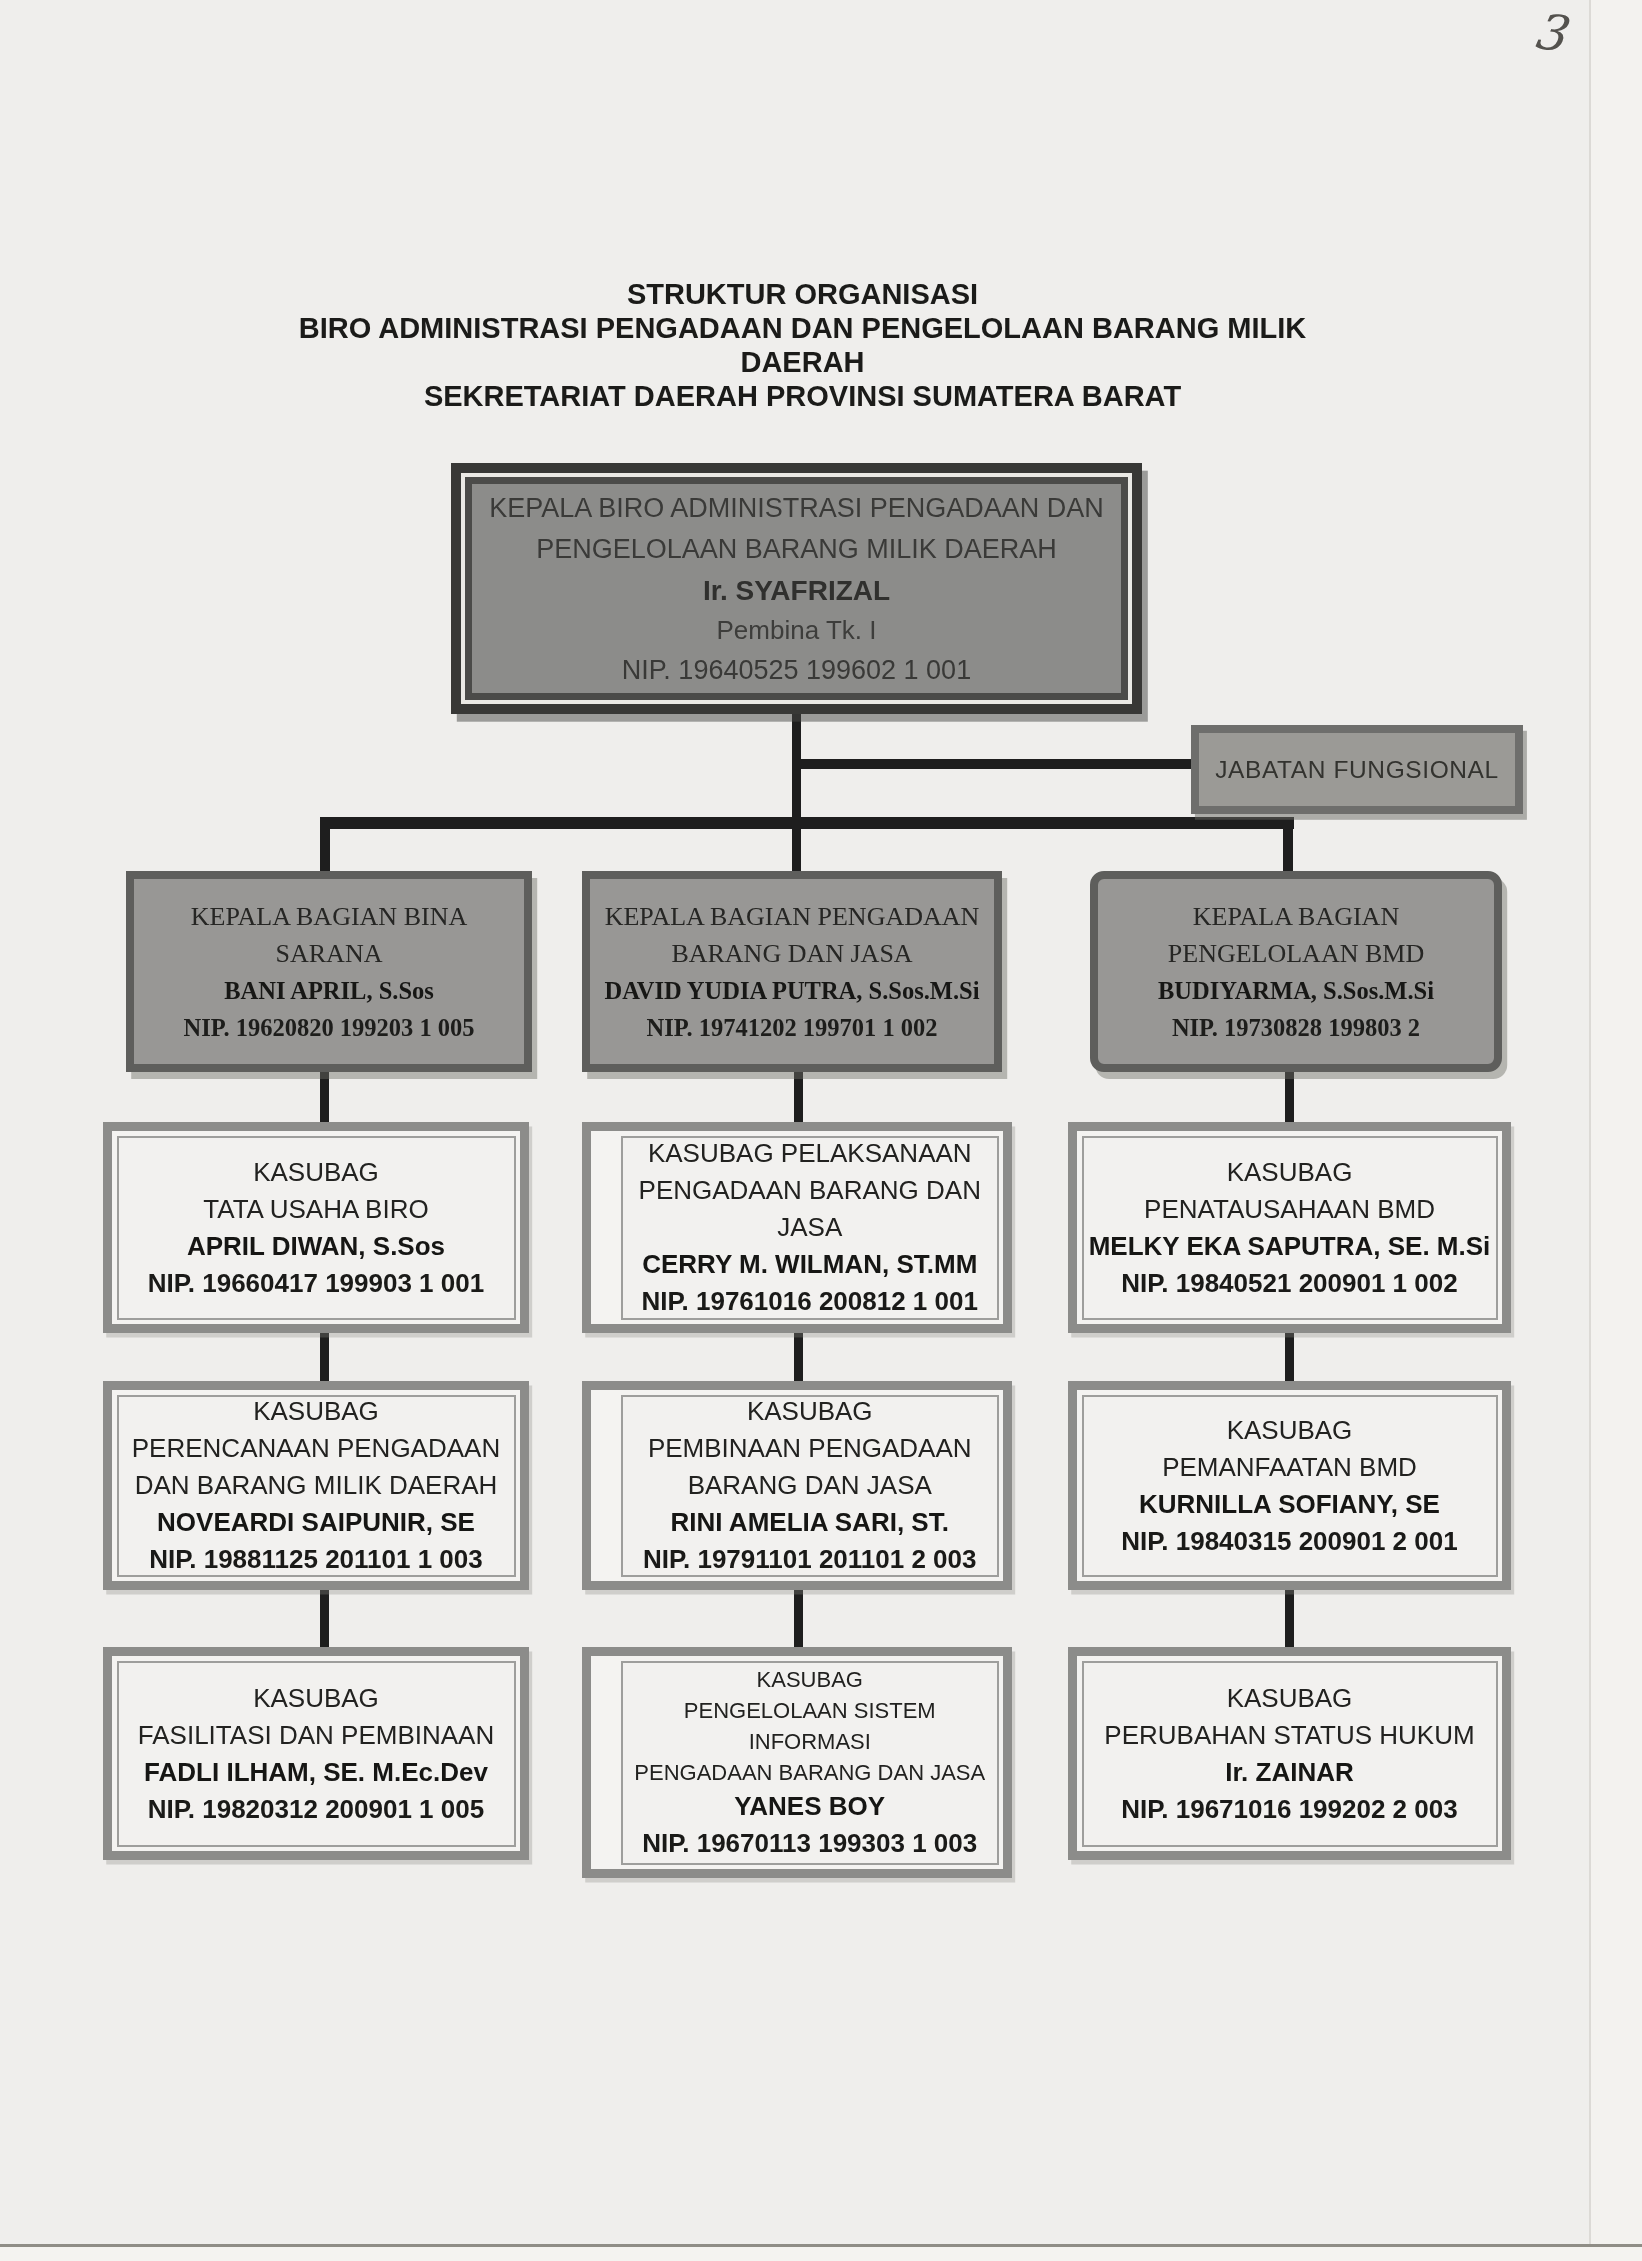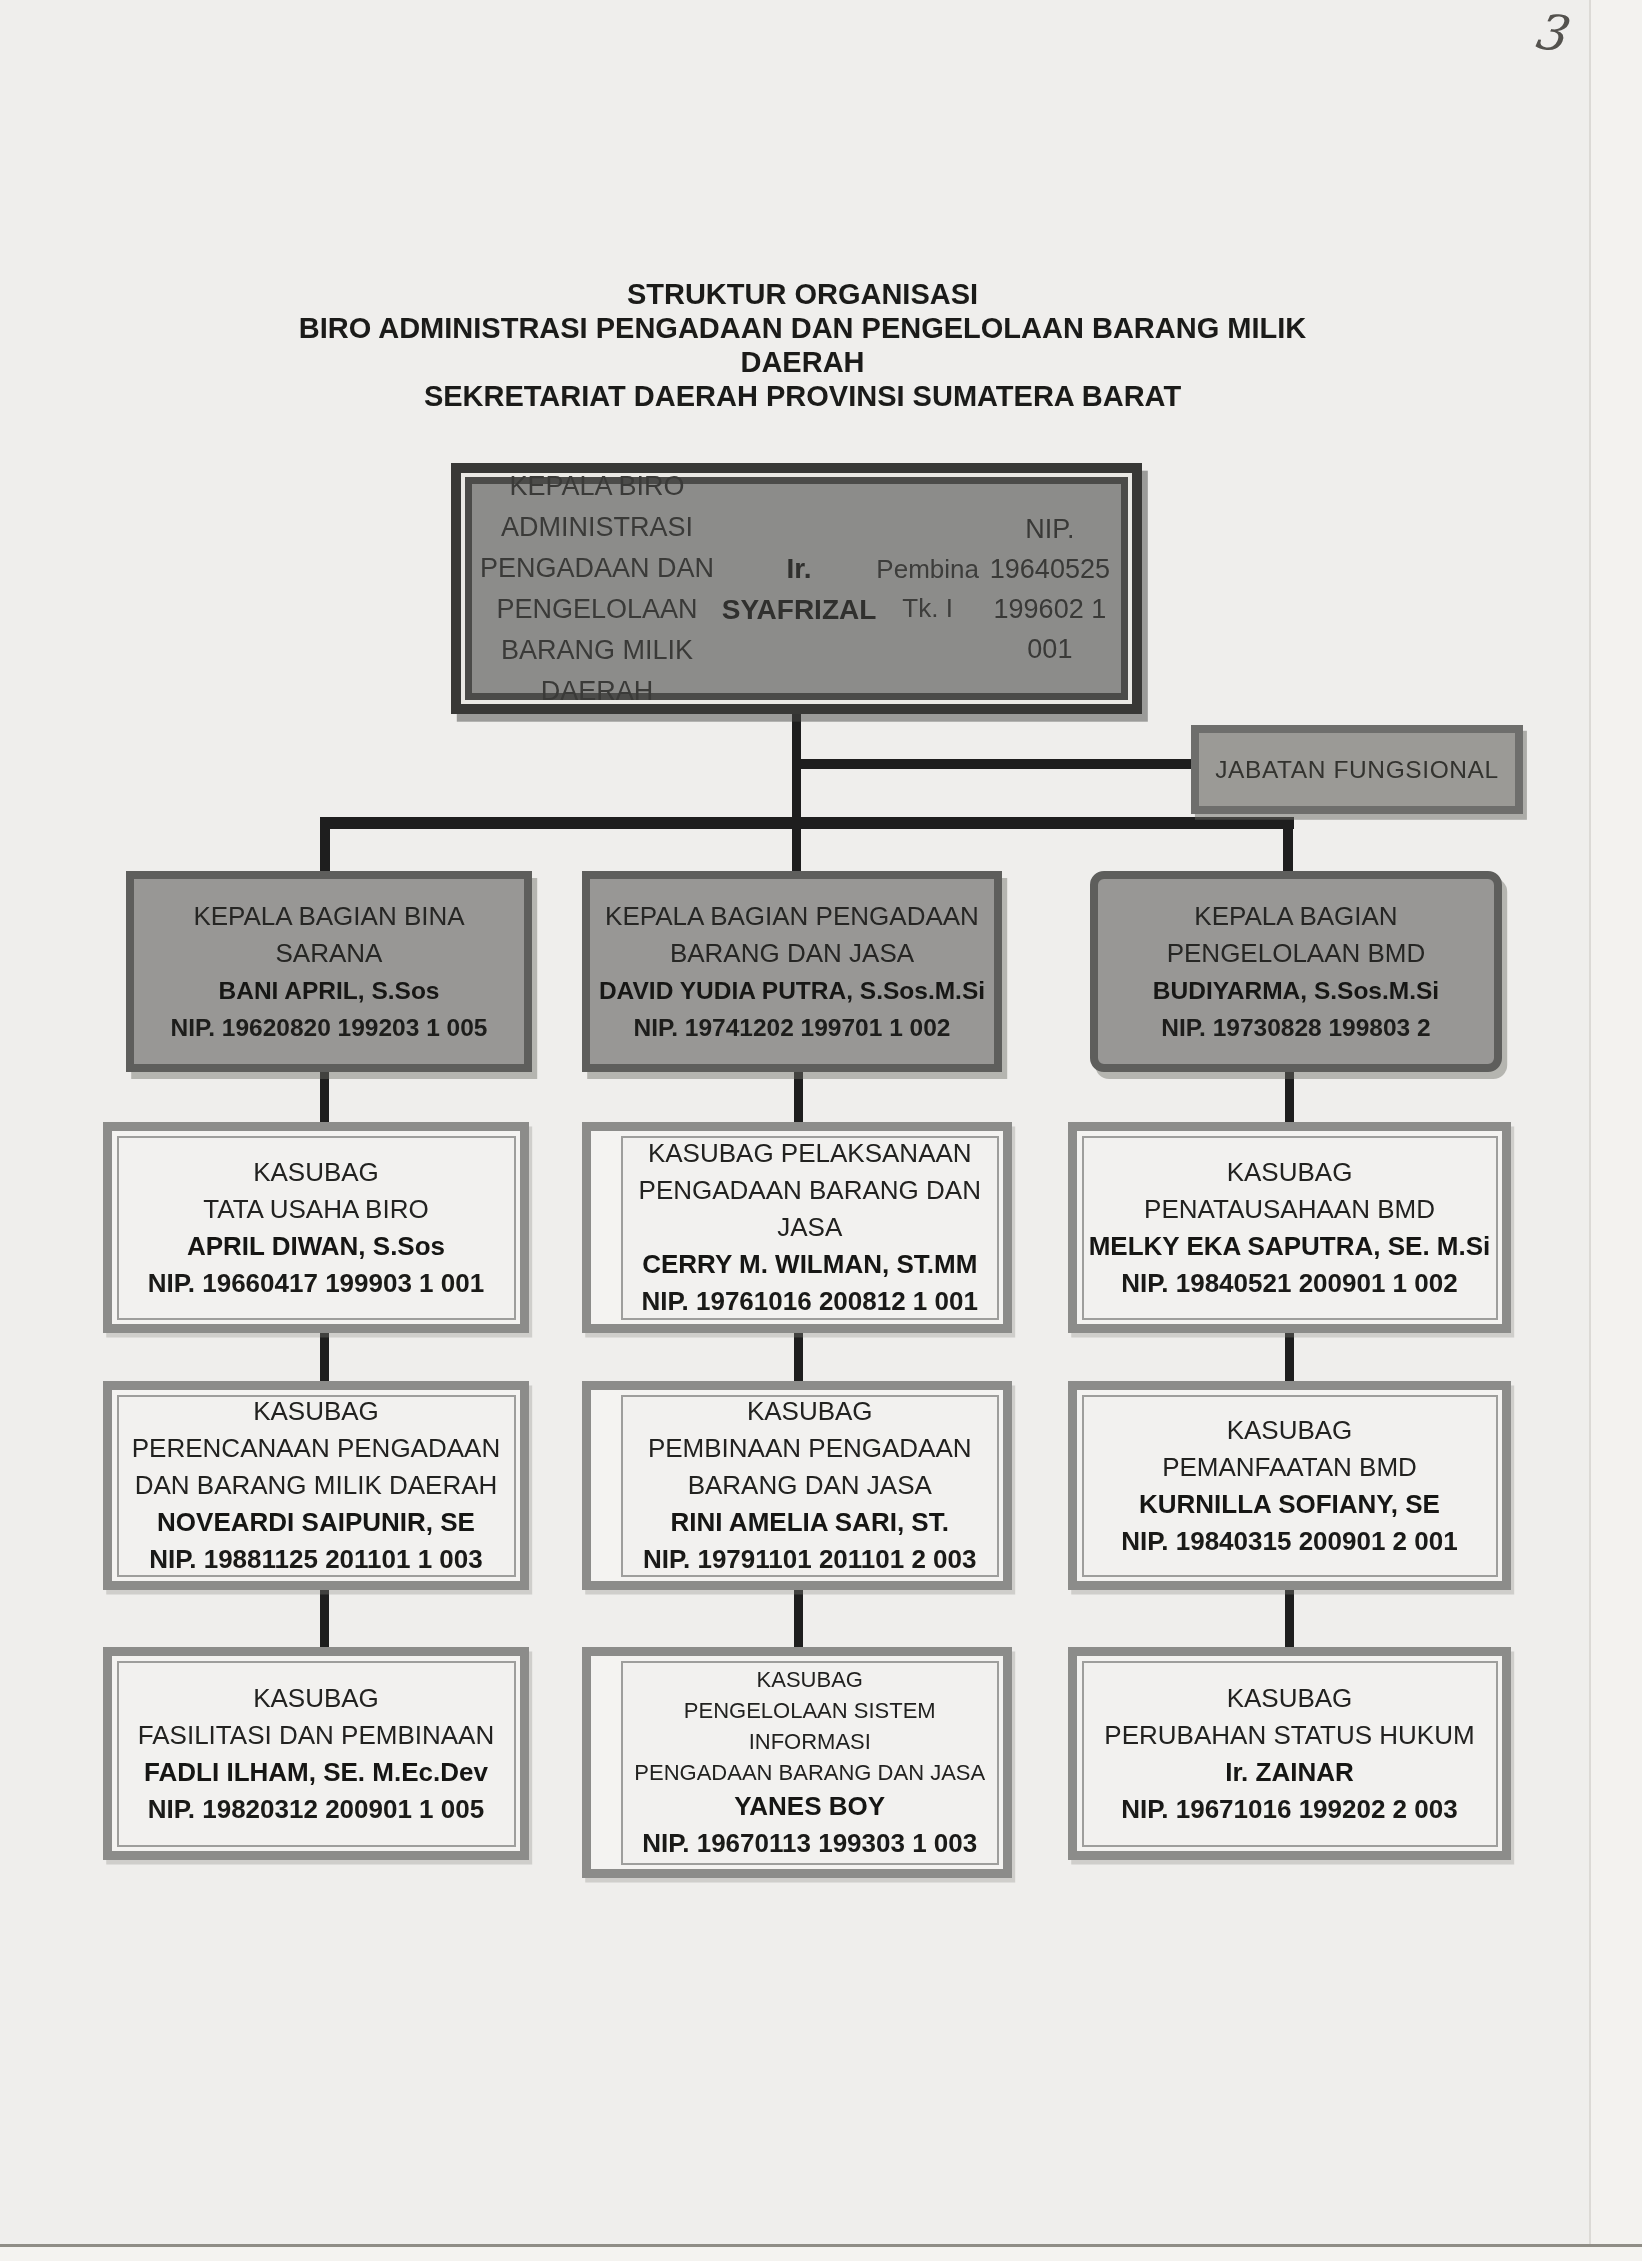--- a/index.html
+++ b/index.html
@@ -27,38 +27,38 @@
     font-weight:bold; font-size:29px; line-height:34px; color:#1b1b19; }
 
   .conn { position:absolute; background:#1e1e1e; }
 
   
   .head-outer { left:451px; top:463px; width:691px; height:251px;
     background:#383836; padding:9.7px; box-shadow:5.8px 7.7px 0 rgba(72,72,70,.5); }
   .head-mid   { width:100%; height:100%; background:#eae9e5; padding:4.5px; box-sizing:border-box; }
   .head-frame { width:100%; height:100%; background:#4b4b49; padding:7px; box-sizing:border-box; }
   .head-fill  { width:100%; height:100%; background:#8c8c8a;
-    display:flex; flex-direction:row; align-items:center; justify-content:center; text-align:center; }
+    display:flex; flex-direction:column; align-items:center; justify-content:center; text-align:center; }
   .head-fill .ht { font-size:27px; line-height:41px; color:#3a3a38; white-space:pre-line; }
   .head-fill .hn { font-size:28px; line-height:41px; font-weight:bold; color:#30302e; }
   .head-fill .hr { font-size:26px; line-height:39px; color:#3d3d3b; }
   .head-fill .hp { font-size:27px; line-height:40px; color:#39393七; color:#393937; }
 
   
   .func-box { left:1191px; top:725px; width:332px; height:89px;
     background:#9b9a96; border:8.4px solid #6e6e6c;
     box-shadow:3.9px 5.8px 0 rgba(105,105,100,.5);
     display:flex; align-items:center; justify-content:center;
     font-size:24.5px; font-weight:normal; letter-spacing:0.6px; color:#33332f; }
 
   
   .div-box { top:871px; height:201px; background:#989795; border:8.4px solid #5e5e5c;
     box-shadow:5.2px 7px 0 rgba(110,110,104,.45);
     display:flex; align-items:center; justify-content:center; text-align:center; }
-  .div-box .inner { width:100%; }
+  .div-box .inner { width:100%;font-family:Liberation Serif, serif; }
   .dt { font-size:26px; line-height:37px; color:#262624; white-space:pre-line; }
   .dn { font-size:24.5px; line-height:37px; font-weight:bold; color:#171715; }
   .dp { font-size:24.5px; line-height:37px; font-weight:bold; color:#1d1d1b; }
 
   
   .kas { background:#f4f3f1; border:9.7px solid #8c8c8a; padding:4.5px;
     box-shadow:3.2px 4.5px 0 rgba(140,140,134,.32); }
   .kas .k-inner { width:100%; height:100%; box-sizing:border-box;
     border:2.6px solid #9e9e9c; background:#f2f1ef;
     display:flex; flex-direction:column; align-items:center; justify-content:center; text-align:center; }

